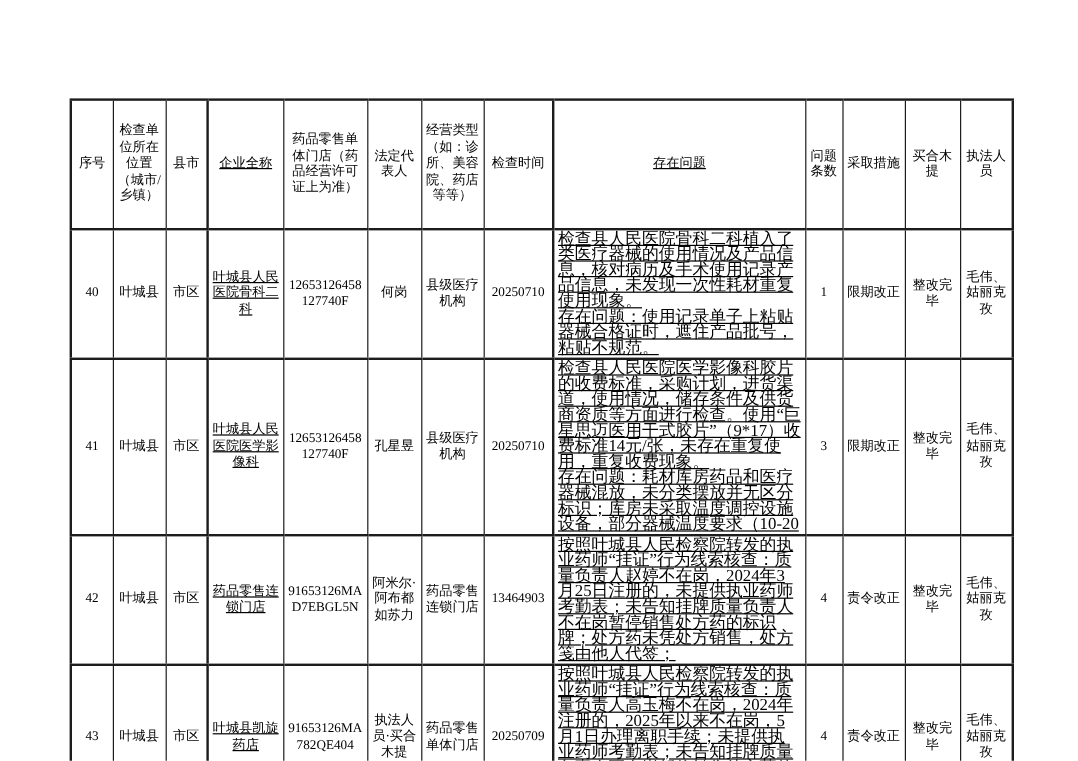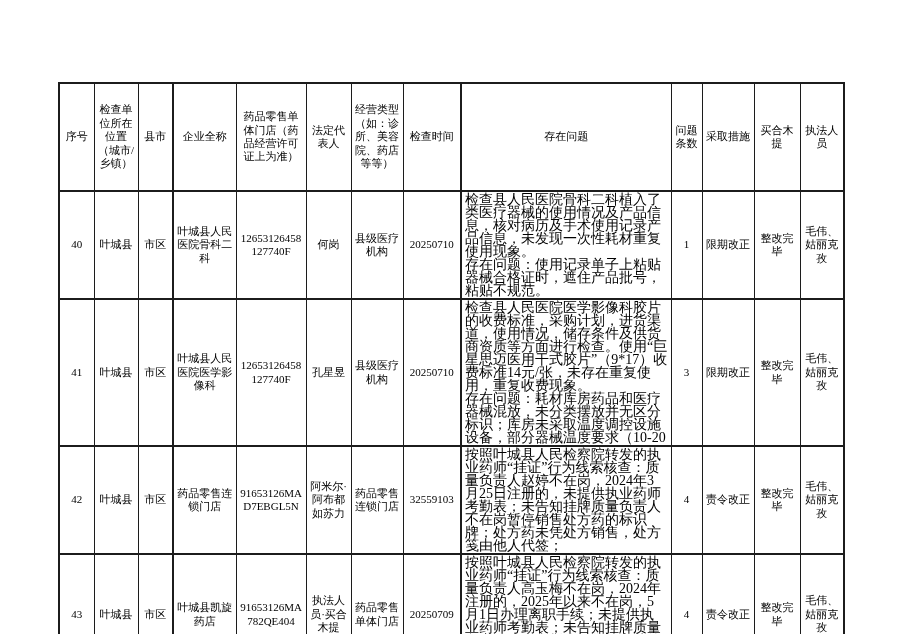--- a/index.html
+++ b/index.html
@@ -30,21 +30,21 @@
     border-bottom-width:2px;
     padding:1px 2px;
     text-align:center;
     vertical-align:middle;
     font-weight:normal;
     font-size:11px;
     line-height:1.22;
     word-break:break-word;
     overflow:hidden;
   }
-  table.insp .thick-left{border-left-width:2px;}
+  table.insp .thick-left{border-left-width:2px;text-decoration:underline;}
   table.insp td.problems{
     text-align:left;
     font-size:14px;
     line-height:13px;
     white-space:pre-line;
     padding:1px 3px;
   }
   table.insp td.code{word-break:break-all;}
   tr.hdr{height:108px;}
   tr.r0{height:78px;}
@@ -123,21 +123,21 @@
         <td>毛伟、姑丽克孜</td>
       </tr>
       <tr class="r2">
         <td>42</td>
         <td>叶城县</td>
         <td>市区</td>
         <td class="thick-left">药品零售连锁门店</td>
         <td class="code">91653126MAD7EBGL5N</td>
         <td>阿米尔·阿布都如苏力</td>
         <td>药品零售连锁门店</td>
-        <td>32559103</td>
+        <td>13464903</td>
         <td class="problems thick-left">按照叶城县人民检察院转发的执业药师“挂证”行为线索核查：质量负责人赵婷不在岗，2024年3月25日注册的，未提供执业药师考勤表；未告知挂牌质量负责人不在岗暂停销售处方药的标识牌；处方药未凭处方销售，处方笺由他人代签；</td>
         <td>4</td>
         <td>责令改正</td>
         <td>整改完毕</td>
         <td>毛伟、姑丽克孜</td>
       </tr>
       <tr class="r3">
         <td>43</td>
         <td>叶城县</td>
         <td>市区</td>

